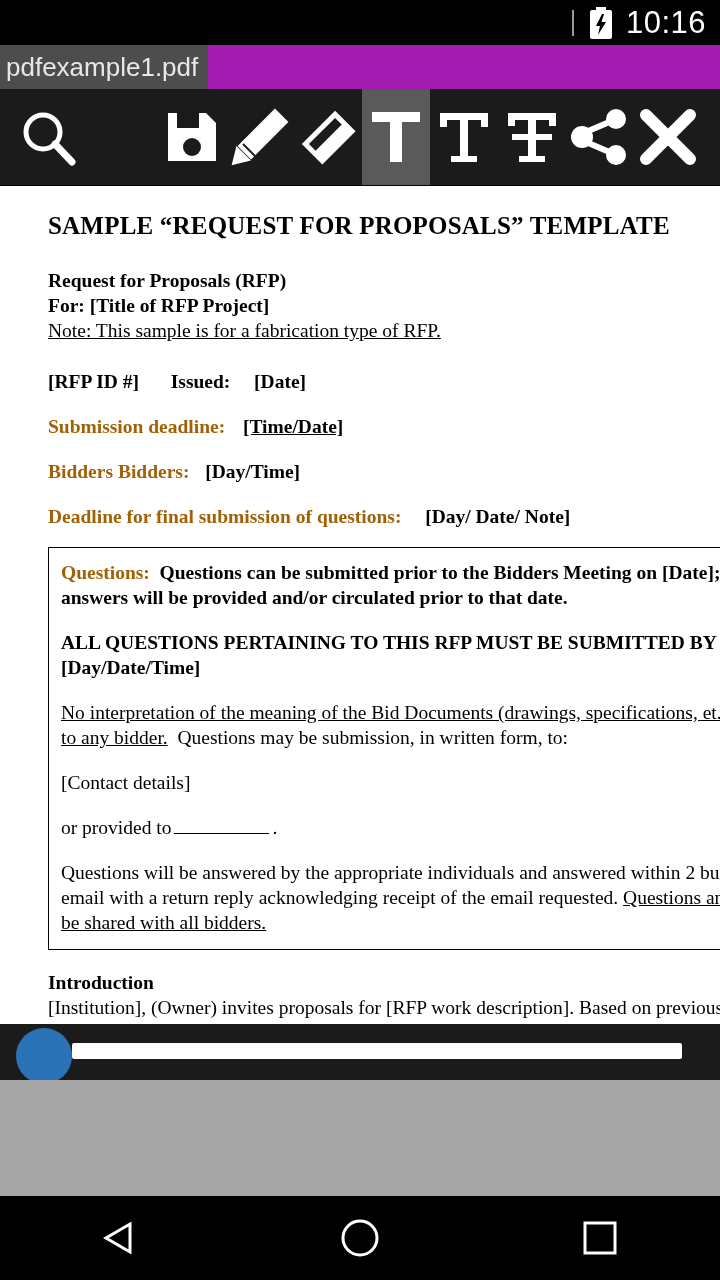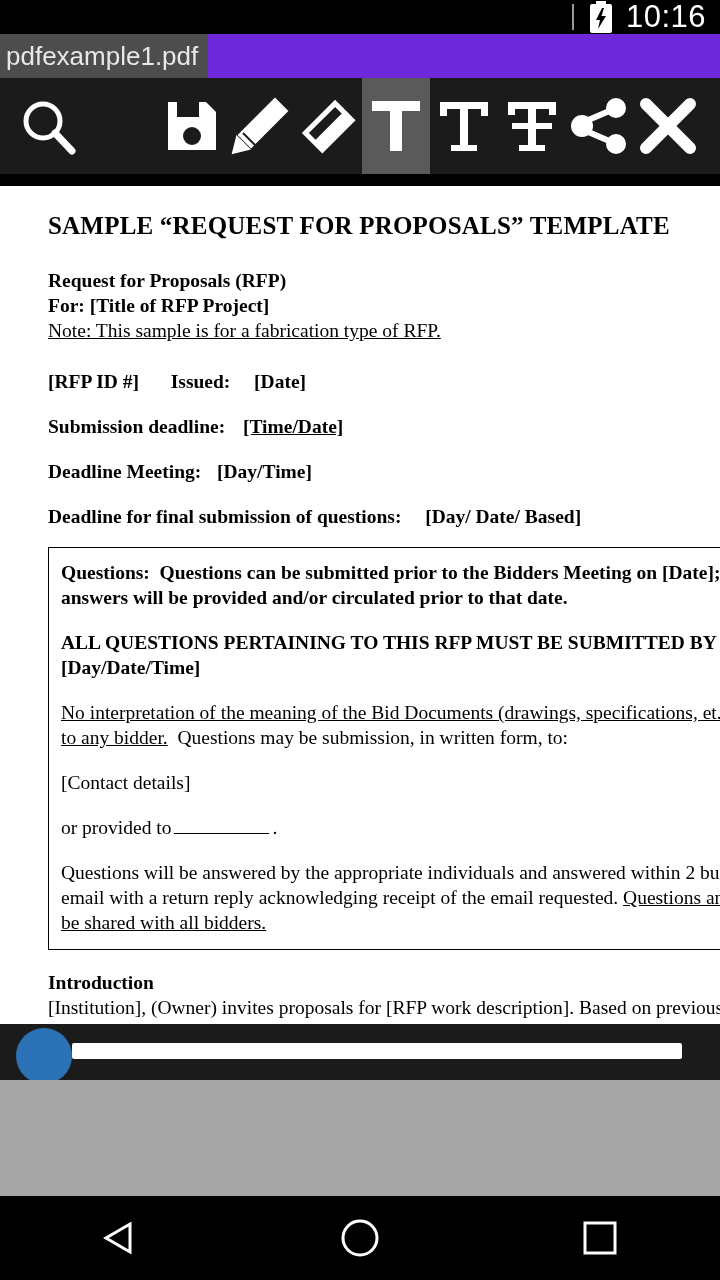--- a/index.html
+++ b/index.html
@@ -6,34 +6,34 @@
   html, body {
     width: 720px; height: 1280px;
     background: #000;
     font-family: "Liberation Sans", sans-serif;
     overflow: hidden;
   }
   .screen { width: 720px; height: 1280px; position: relative; background: #000; }
 
   
   .statusbar {
-    height: 34px; background: #000; color: #fff;
+    height: 45px; background: #000; color: #fff;
     display: flex; align-items: center; justify-content: flex-end;
     padding-right: 14px;
   }
   .statusbar .divider {
     width: 2px; height: 26px; background: #9a9a9a; margin-right: 14px;
   }
   .batt { width: 26px; height: 32px; position: relative; margin-right: 12px; }
   .batt svg { display:block; }
   .clock { font-size: 31px; color: #fff; letter-spacing: 0.5px; font-family:"Liberation Sans", sans-serif; }
 
   
   .titlebar {
-    height: 44px; background: #6d28d9;
+    height: 44px; background: #a21caf;
     display: flex; align-items: center;
   }
   .titlebar .fname {
     color: #e8e8e8; font-size: 26px; padding-left: 6px;
     background: #4d4d4d; height: 44px; line-height: 44px;
     padding-right: 10px; white-space: nowrap;
   }
 
   
   .toolbar {
@@ -61,21 +61,21 @@
     padding: 26px 0 0 48px;
     width: 760px;
   }
   .doc h1 {
     font-size: 25px; font-weight: bold; letter-spacing: 0.2px;
     margin-bottom: 28px;
   }
   .blk { font-size: 19.5px; line-height: 25px; }
   .b { font-weight: bold; }
   .u { text-decoration: underline; }
-  .blue { color: #000000; }
+  .blue { color: #a16207; }
   .sp20 { height: 20px; }
   .sp26 { height: 26px; }
 
   .qbox {
     margin-top: 18px;
     border: 1.5px solid #000;
     border-right: none;
     padding: 12px 0 14px 12px;
     width: 700px;
   }
@@ -241,31 +241,31 @@
 
       <div class="blk">
         <span class="b blue">Submission deadline:</span>
         <span style="display:inline-block;width:8px"></span>
         <span class="b u">[Time/Date]</span>
       </div>
 
       <div class="sp20"></div>
 
       <div class="blk">
-        <span class="b blue">Deadline Meeting:</span>
+        <span class="b blue">Bidders Bidders:</span>
         <span style="display:inline-block;width:6px"></span>
         <span class="b">[Day/Time]</span>
       </div>
 
       <div class="sp20"></div>
 
       <div class="blk">
         <span class="b blue">Deadline for final submission of questions:</span>
         <span style="display:inline-block;width:14px"></span>
-        <span class="b">[Day/ Date/ Based]</span>
+        <span class="b">[Day/ Date/ Note]</span>
       </div>
 
       <div class="qbox">
           <div class="row"><span class="b blue">Questions:</span><span>&nbsp;&nbsp;</span><span class="b">Questions can be submitted prior to the Bidders Meeting on [Date]; however, all</span></div>
           <div class="row b">answers will be provided and/or circulated prior to that date.</div>
           <div class="sp20"></div>
           <div class="row b">ALL QUESTIONS PERTAINING TO THIS RFP MUST BE SUBMITTED BY</div>
           <div class="row b">[Day/Date/Time]</div>
           <div class="sp20"></div>
           <div class="row u">No interpretation of the meaning of the Bid Documents (drawings, specifications, et. al) will be made</div>

